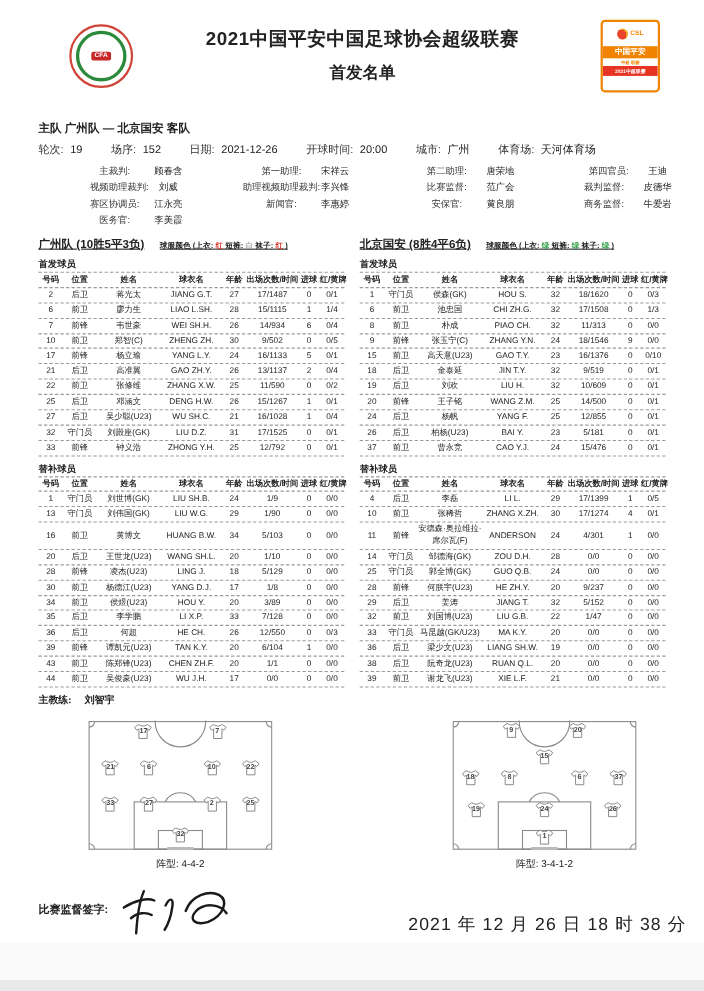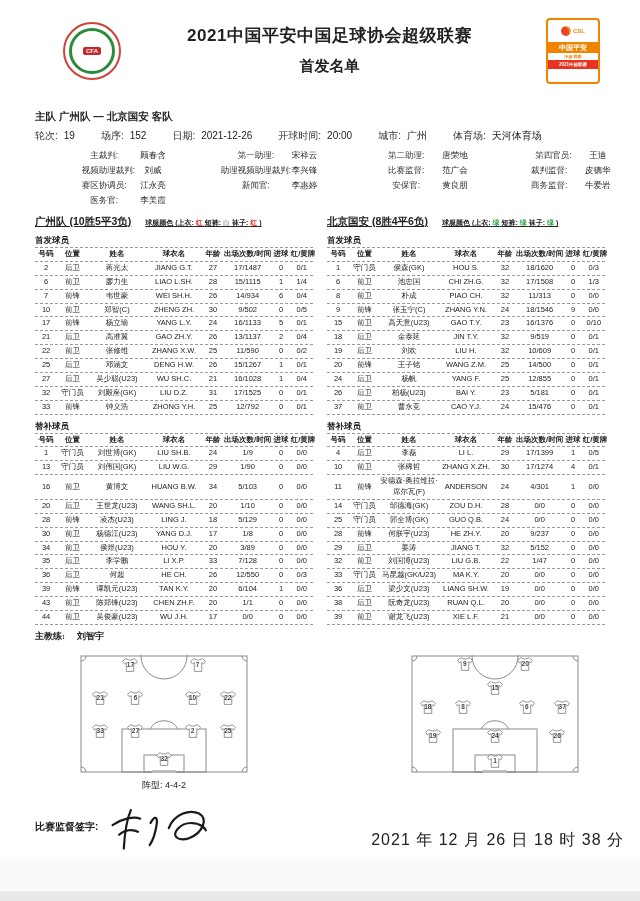--- a/index.html
+++ b/index.html
@@ -937,20 +937,21 @@
             <span class="jn">26</span>
           </div>
             <div class="jersey" style="left:50%;top:90%">
             <svg width="18" height="16" viewBox="0 0 24 20">
                 <path d="M6.5 1.5 L2 5 L4.5 8.5 L7 6.8 L7 18.5 L17 18.5 L17 6.8 L19.5 8.5 L22 5 L17.5 1.5 L14.5 3 Q12 4 9.5 3 Z" fill="#fff" stroke="#8a8a8a" stroke-width="1.2"></path>
               </svg>
             <span class="jn">1</span>
           </div>
           </div>
       </div>
+      <div class="formation">阵型: 3-4-1-2</div>
     </div>
   </div>
 
   <div class="sigrow">
     <span class="siglabel">比赛监督签字:</span>
     <svg class="signature" width="130" height="60" viewBox="0 0 130 60">
       <g fill="none" stroke="#1a1a1a" stroke-width="2.2" stroke-linecap="round">
         <path d="M16 44 C18 26 22 12 25 6"></path>
         <path d="M6 20 C16 14 28 12 34 15"></path>
         <path d="M12 30 C18 25 26 25 31 28"></path>

